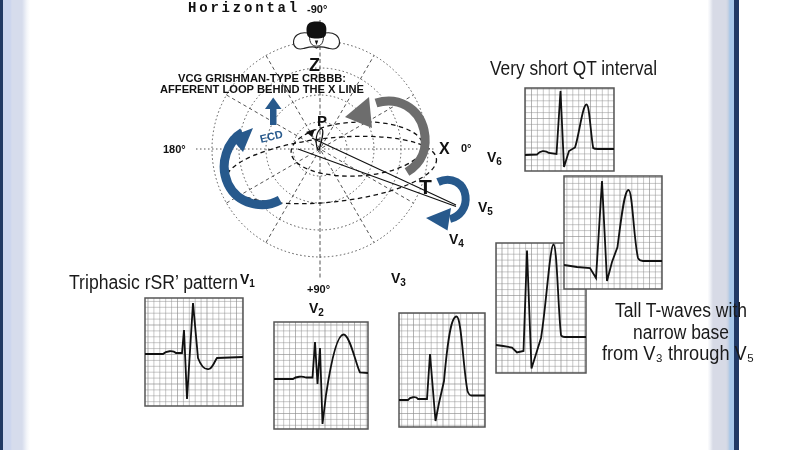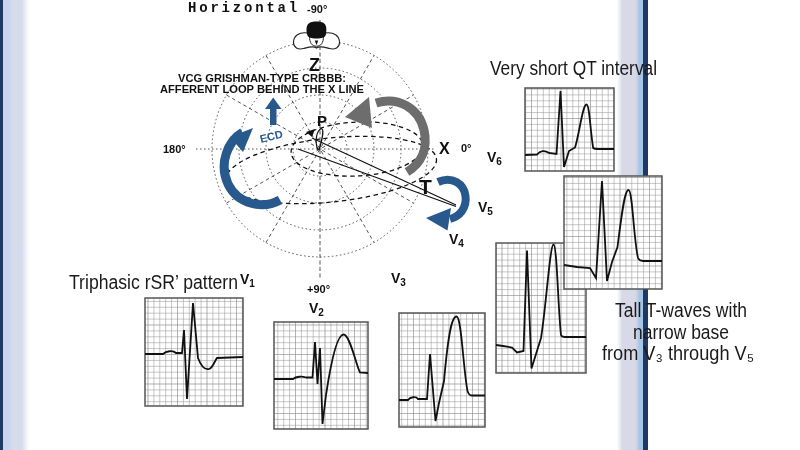--- a/index.html
+++ b/index.html
@@ -1,17 +1,17 @@
 <!DOCTYPE html>
 <html><head>
 <meta charset="utf-8">
 <style>
 html,body{margin:0;padding:0;width:800px;height:450px;background:#fff;overflow:hidden;
 font-family:"Liberation Sans", sans-serif;}
-#stage{position:relative;width:648px;height:450px;}
+#stage{position:relative;width:739px;height:450px;}
 .edgeL{position:absolute;left:0;top:0;width:32px;height:450px;
 background:linear-gradient(90deg,#1f3864 0px 2.5px,#cad4ee 3px 10px,#d6dcec 12px 22px,#f4f6fa 27px,#fff 30px);}
 .edgeR{position:absolute;right:0;top:0;width:42px;height:450px;
 background:linear-gradient(270deg,#1f3864 0px 4.5px,#a6c6e8 5px 9px,#c9d2e2 11px,#d7dae6 13px 26px,#f0f2f7 29px,#fff 31.5px);}
 svg{position:absolute;left:0;top:0;}
 </style>
 </head>
 <body>
 <div id="stage">
 <div class="edgeL"></div>

